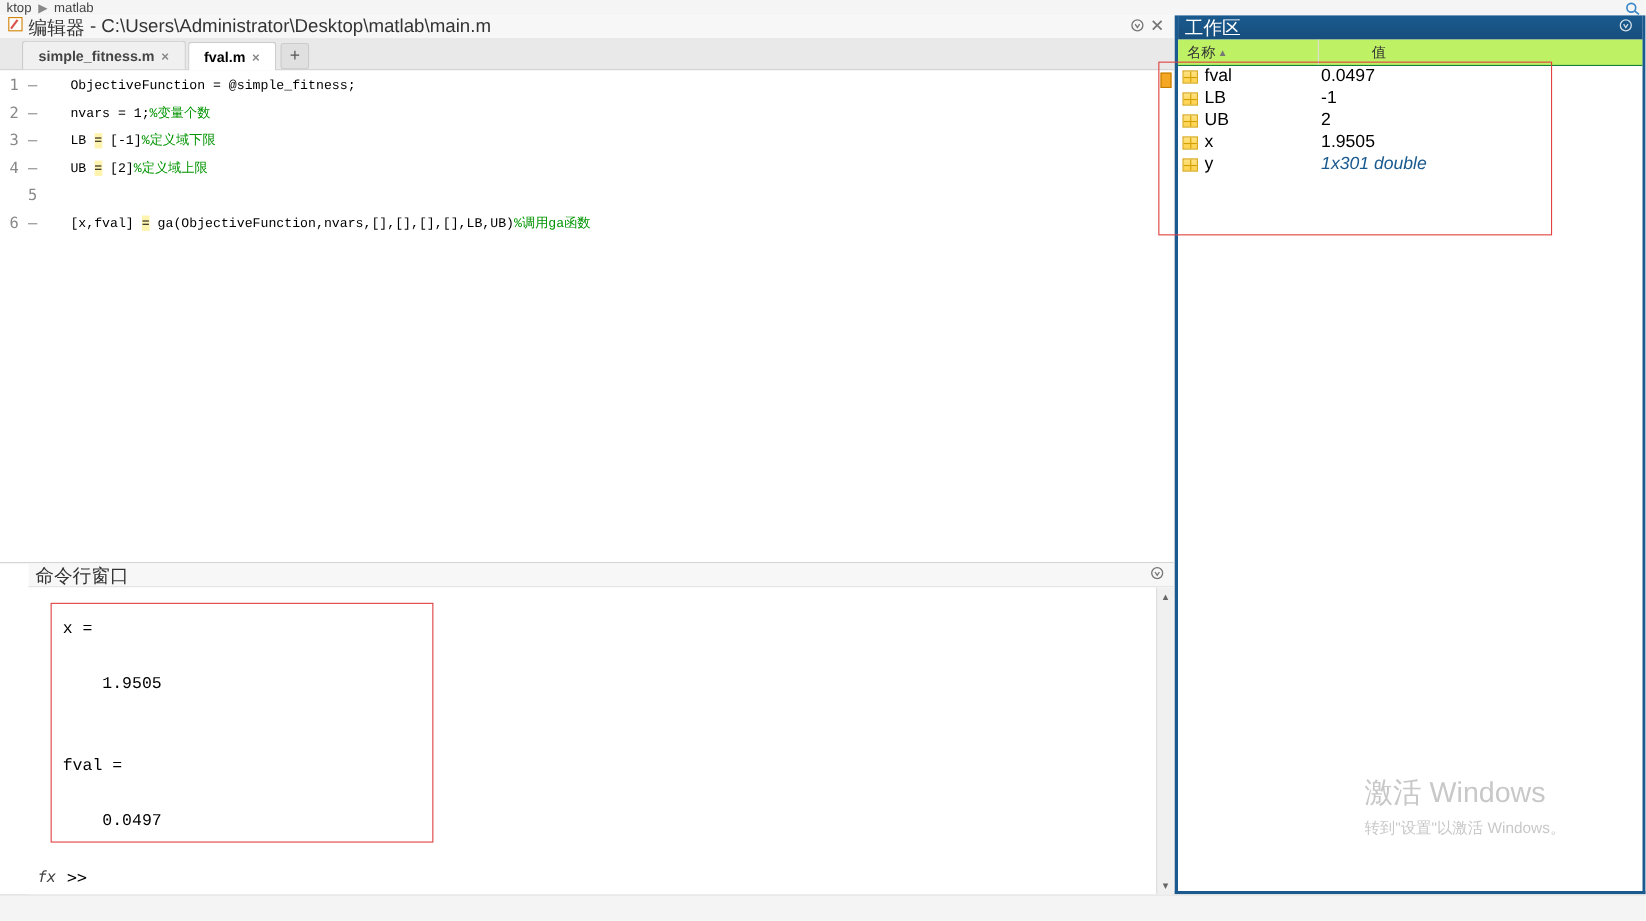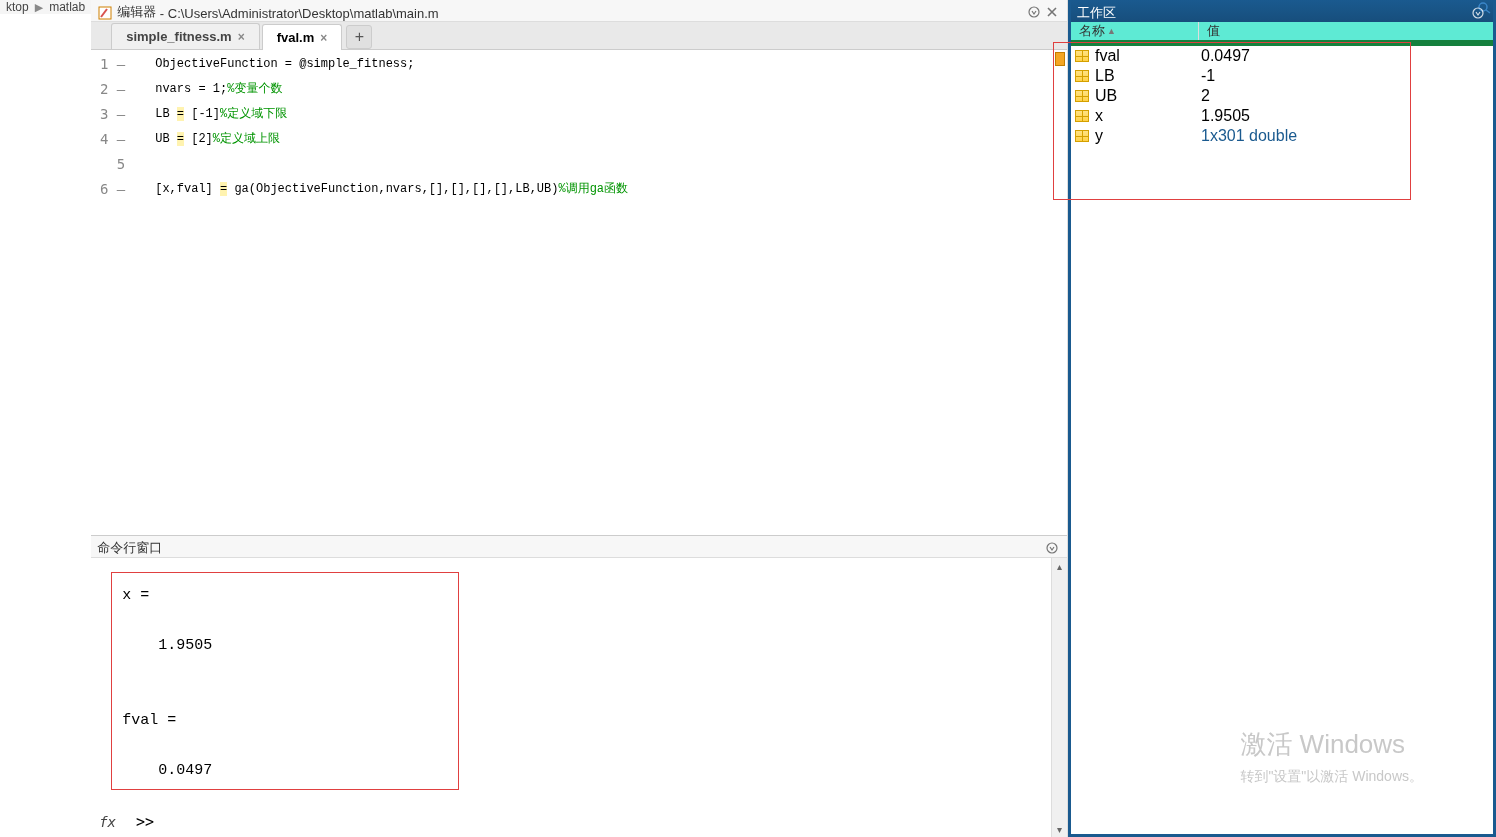--- a/index.html
+++ b/index.html
@@ -1,24 +1,24 @@
 <!DOCTYPE html>
 <html><head>
 <meta charset="utf-8">
 <style>
 * { box-sizing: border-box; margin: 0; padding: 0; }
 body { font-family: "Microsoft YaHei", Arial, sans-serif; font-size: 13px; background: #f0f0f0; overflow: hidden; }
-.root { display: flex; flex-direction: row; width: 1496px; height: 837px; background: #fff; }
+.root { display: flex; flex-direction: column; width: 1496px; height: 837px; background: #fff; }
 .breadcrumb { height: 14px; background: #f5f5f5; padding: 0 6px; font-size: 12px; color: #444; display: flex; align-items: center; gap: 6px; }
 .breadcrumb .arrow { color: #888; font-size: 11px; }
 .main-area { flex: 1; display: flex; min-height: 0; }
 .left-col { flex: 1; display: flex; flex-direction: column; border-right: 1px solid #ddd; min-width: 0; }
 .right-col { width: 428px; display: flex; flex-direction: column; border: 3px solid #1a5a8f; border-top: none; }
 
-.panel-header { height: 22px; display: flex; align-items: flex-end; padding: 0 6px; font-size: 13px; }
+.panel-header { height: 22px; display: flex; align-items: flex-start; padding: 0 6px; font-size: 17px; }
 .panel-header.blue { background: linear-gradient(#1a5a8f,#174e7c); color: #fff; }
 .panel-header.light { background: #f7f7f7; color: #333; border-bottom: 1px solid #ddd; }
 .panel-header .spacer { flex: 1; }
 .panel-header .hdr-btn { width: 18px; height: 18px; display: flex; align-items: center; justify-content: center; cursor: pointer; color: inherit; opacity: .8; }
 .panel-header.blue .hdr-btn svg { stroke: #fff; }
 .panel-header.light .hdr-btn svg { stroke: #555; }
 .hdr-icon { width: 16px; height: 16px; margin-right: 4px; }
 
 .tabs { height: 28px; background: #e9e9e9; display: flex; align-items: flex-end; padding-left: 20px; gap: 2px; border-bottom: 1px solid #ccc; }
 .tab { height: 26px; padding: 0 14px; background: #f0f0f0; border: 1px solid #ccc; border-bottom: none; border-radius: 3px 3px 0 0; display: flex; align-items: center; gap: 6px; font-size: 13px; color: #444; cursor: pointer; font-weight: bold; }
@@ -28,49 +28,49 @@
 
 .editor-body { flex: 1; display: flex; background: #fff; overflow: hidden; position: relative; }
 .gutter { width: 40px; background: #fff; font-family: Consolas, monospace; font-size: 14px; color: #888; text-align: right; padding-right: 6px; line-height: 25px; padding-top: 2px; }
 .gutter .gline { white-space: nowrap; }
 .code { flex: 1; font-family: Consolas, "Courier New", monospace; font-size: 12px; line-height: 25px; padding-top: 2px; padding-left: 24px; white-space: pre; color: #000; }
 .code .c-comment { color: #009400; }
 .code .c-op-hl { background: #fff3b0; }
 .bookmark-strip { position: absolute; right: 0; top: 2px; width: 12px; }
 .bookmark-mark { width: 10px; height: 14px; background: #f5a623; border: 1px solid #c47d00; }
 
-.cmd-panel { height: 302px; display: flex; flex-direction: column; border-top: 1px solid #ccc; }
+.cmd-panel { height: 302px; display: flex; flex-direction: column; border-top: 1px solid #ccc; padding-left: 26px; }
 .cmd-body { flex: 1; display: flex; position: relative; background: #fff; }
 .cmd-output { position: absolute; left: 20px; top: 14px; width: 348px; height: 218px; border: 1px solid #e04040; padding: 10px 10px; font-family: Consolas, "Courier New", monospace; font-size: 15px; line-height: 25px; white-space: pre; color: #000; }
-.cmd-prompt { position: absolute; left: 8px; bottom: 6px; font-family: Consolas, monospace; font-size: 15px; display: flex; align-items: center; gap: 20px; }
+.cmd-prompt { position: absolute; left: 8px; bottom: 6px; font-family: Consolas, monospace; font-size: 15px; display: flex; align-items: center; gap: 10px; }
 .cmd-prompt .fx { font-style: italic; font-size: 14px; color: #444; }
 .cmd-scroll { position: absolute; right: 0; top: 0; bottom: 0; width: 16px; background: #f0f0f0; border-left: 1px solid #ddd; display: flex; flex-direction: column; }
 .cmd-scroll .arrow { height: 16px; display: flex; align-items: center; justify-content: center; font-size: 10px; color: #666; cursor: pointer; }
 .cmd-scroll .track { flex: 1; }
 
-.ws-headers { height: 24px; display: flex; background: #5eead4; border-bottom: 6px solid #15803d; font-size: 13px; color: #333; }
+.ws-headers { height: 24px; display: flex; background: #bef264; border-bottom: 1px solid #15803d; font-size: 13px; color: #333; gap: 40px; }
 .ws-headers .col { display: flex; align-items: center; padding: 0 8px; border-right: 1px solid #ddd; }
 .ws-headers .col:first-child { width: 128px; }
 .ws-headers .col:last-child { flex: 1; border-right: none; }
 .ws-headers .sort { font-size: 9px; color: #777; margin-left: 2px; }
 
 .ws-body { flex: 1; position: relative; background: #fff; }
 .ws-frame { position: absolute; left: -18px; top: -4px; right: 82px; height: 158px; border: 1px solid #e04040; pointer-events: none; }
 .ws-table { width: 100%; }
 .ws-row { display: flex; height: 20px; align-items: center; font-size: 16px; cursor: default; }
 .ws-row .ico { width: 18px; height: 16px; margin: 0 4px 0 2px; display: inline-flex; align-items: center; justify-content: center; }
 .ws-row .ico-box { width: 14px; height: 12px; border: 1px solid #d4a000; background: linear-gradient(#ffe282,#ffd24a); position: relative; }
 .ws-row .ico-box::before, .ws-row .ico-box::after { content:""; position:absolute; background:#d4a000; }
 .ws-row .ico-box::before { left:50%; top:0; bottom:0; width:1px; }
 .ws-row .ico-box::after { top:50%; left:0; right:0; height:1px; }
 .ws-row .ico-fn { width: 14px; height: 12px; border: 1px solid #2a6aa8; background: linear-gradient(#7fb3e0,#3b7fc0); }
 .ws-row .name { width: 104px; color: #000; white-space: nowrap; overflow: hidden; text-overflow: ellipsis; }
 .ws-row .val { flex: 1; color: #000; padding-left: 2px; }
 .ws-row .val.sel { border: 1px dotted #666; padding: 0 4px; margin-left: -2px; }
-.ws-row .val.link { color: #1a5a8f; }
+.ws-row .val.link { color: #1a5a8f; font-style: italic; }
 
 .watermark { position: absolute; right: 70px; bottom: 48px; color: #c8c8c8; text-align: left; pointer-events: none; }
 .watermark .l1 { font-size: 26px; font-weight: 300; }
 .watermark .l2 { font-size: 14px; margin-top: 6px; }
 
 .footer { height: 24px; background: #f4f4f4; border-top: 1px solid #ddd; }
 .search-corner { position: absolute; right: 2px; top: 0; width: 18px; height: 14px; }
 </style>
 </head>
 <body>

